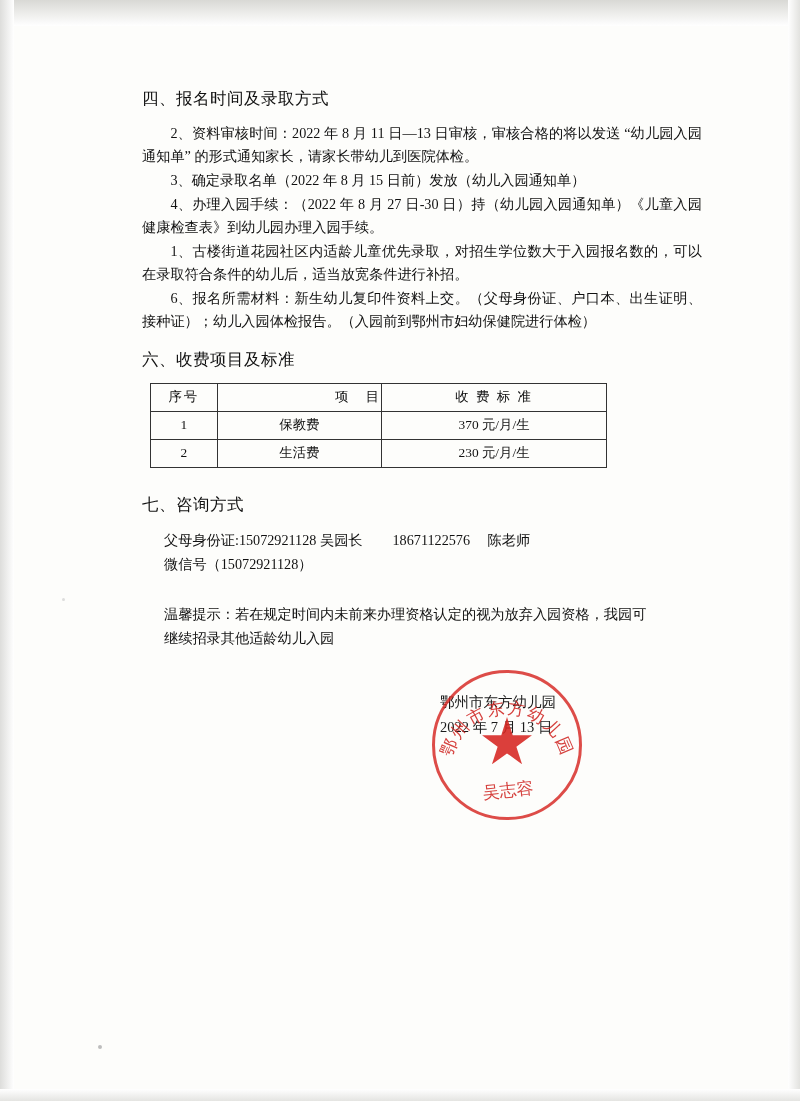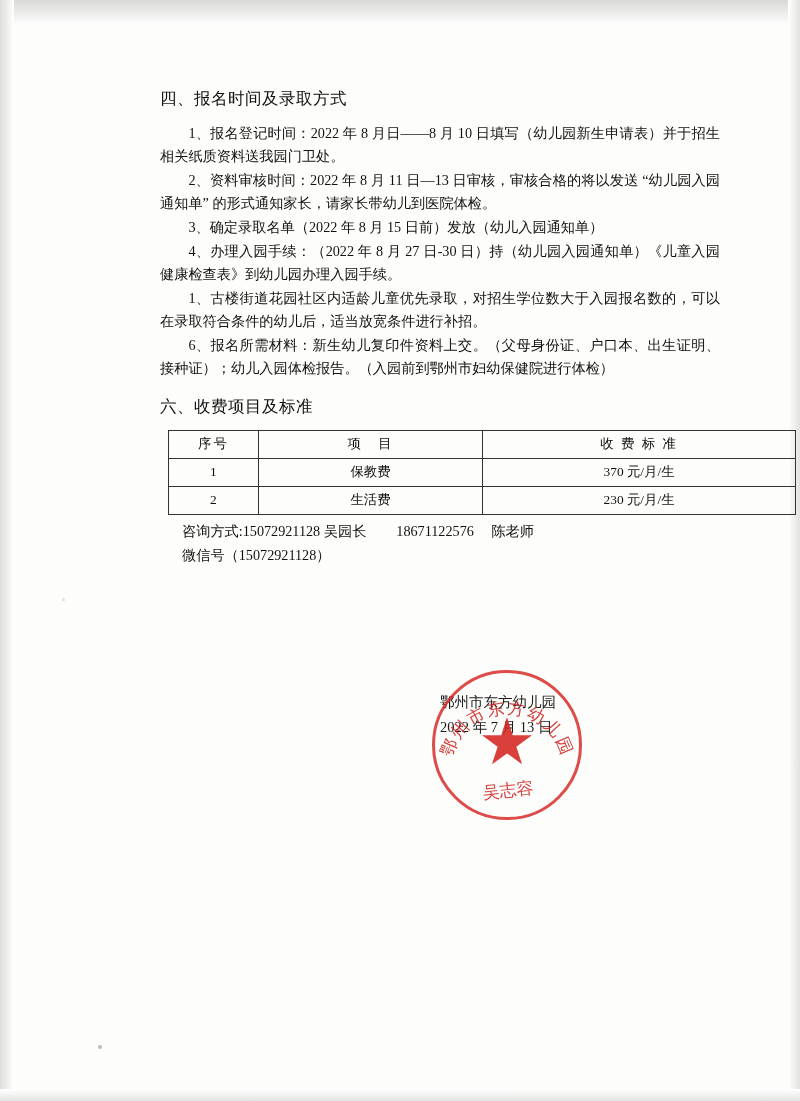--- a/index.html
+++ b/index.html
@@ -38,21 +38,21 @@
     background: linear-gradient(to left, #e2e2df, #ffffff);
   }
   .edge-bottom {
     position: absolute;
     bottom: 0; left: 0; right: 0; height: 12px;
     background: linear-gradient(to top, #e4e4e1, #ffffff);
   }
 
   .content {
     position: absolute;
-    left: 160px;
+    left: 142px;
     top: 88px;
     width: 560px;
   }
 
   h2.section {
     font-size: 16.5px;
     font-weight: normal;
     margin: 0 0 12px 0;
     letter-spacing: 0.5px;
     font-family: "Liberation Sans", "DejaVu Sans", sans-serif;
@@ -70,33 +70,33 @@
   }
   p.flush {
     font-size: 14.2px;
     line-height: 23px;
     margin: 0;
     text-indent: 2em;
   }
 
   table.fees {
     border-collapse: collapse;
-    width: 628px;
+    width: 457px;
     margin: 4px 0 0 8px;
     font-size: 13.4px;
   }
   table.fees th, table.fees td {
     border: 1px solid #333333;
     text-align: center;
     padding: 4px 0 5px 0;
     font-weight: normal;
   }
   table.fees th { font-size: 13.4px; letter-spacing: 2px; }
   table.fees .c-no { width: 78px; }
-  table.fees .c-item { width: 196px; }
+  table.fees .c-item { width: 196px; text-align: right; }
   table.fees .c-std { width: 274px; }
 
   .contact {
     font-size: 14.2px;
     line-height: 24px;
     margin: 4px 0 0 22px;
   }
   .contact .gap { display: inline-block; width: 30px; }
 
   .note {
@@ -181,21 +181,20 @@
   <div class="edge-right"></div>
   <div class="edge-bottom"></div>
 
   <div class="speck s1"></div>
   <div class="speck s2"></div>
 
   <div class="content">
 
     <h2 class="section sp-a">四、报名时间及录取方式</h2>
 
-    <p class="para">1、报名登记时间：2022 年 8 月日——8 月 10 日填写（幼儿园新生申请表）并于招生相关纸质资料送我园门卫处。</p>
     <p class="para">2、资料审核时间：2022 年 8 月 11 日—13 日审核，审核合格的将以发送 “幼儿园入园通知单” 的形式通知家长，请家长带幼儿到医院体检。</p>
     <p class="para">3、确定录取名单（2022 年 8 月 15 日前）发放（幼儿入园通知单）</p>
     <p class="para">4、办理入园手续：（2022 年 8 月 27 日-30 日）持（幼儿园入园通知单）《儿童入园健康检查表》到幼儿园办理入园手续。</p>
     <p class="para">1、古楼街道花园社区内适龄儿童优先录取，对招生学位数大于入园报名数的，可以在录取符合条件的幼儿后，适当放宽条件进行补招。</p>
     <p class="para">6、报名所需材料：新生幼儿复印件资料上交。（父母身份证、户口本、出生证明、接种证）；幼儿入园体检报告。（入园前到鄂州市妇幼保健院进行体检）</p>
 
     <h2 class="section sp-b">六、收费项目及标准</h2>
 
     <table class="fees">
       <thead>
@@ -212,30 +211,35 @@
           <td>370 元/月/生</td>
         </tr>
         <tr>
           <td>2</td>
           <td>生活费</td>
           <td>230 元/月/生</td>
         </tr>
       </tbody>
     </table>
 
+    <h2 class="section sp-c">七、咨询方式</h2>
 
     <div class="contact">
       <div>
-        <span>咨询方式:</span><span>15072921128</span>
+        <span>父母身份证:</span><span>15072921128</span>
         <span>吴园长</span><span class="gap"></span><span>18671122576</span>
         <span class="gap" style="width:14px;"></span><span>陈老师</span>
       </div>
       <div>微信号（15072921128）</div>
     </div>
 
+    <div class="note">
+      <span class="ind2">温馨提示：若在规定时间内未前来办理资格认定的视为放弃入园资格，我园可</span>
+      <span class="ind2">继续招录其他适龄幼儿入园</span>
+    </div>
   </div>
 
   <div class="sign">
     <div>鄂州市东方幼儿园</div>
     <div>2022 年 7 月 13 日</div>
   </div>
 
   <div class="stamp">
     <div class="ring"></div>
     <svg class="arc" viewBox="0 0 150 150">

